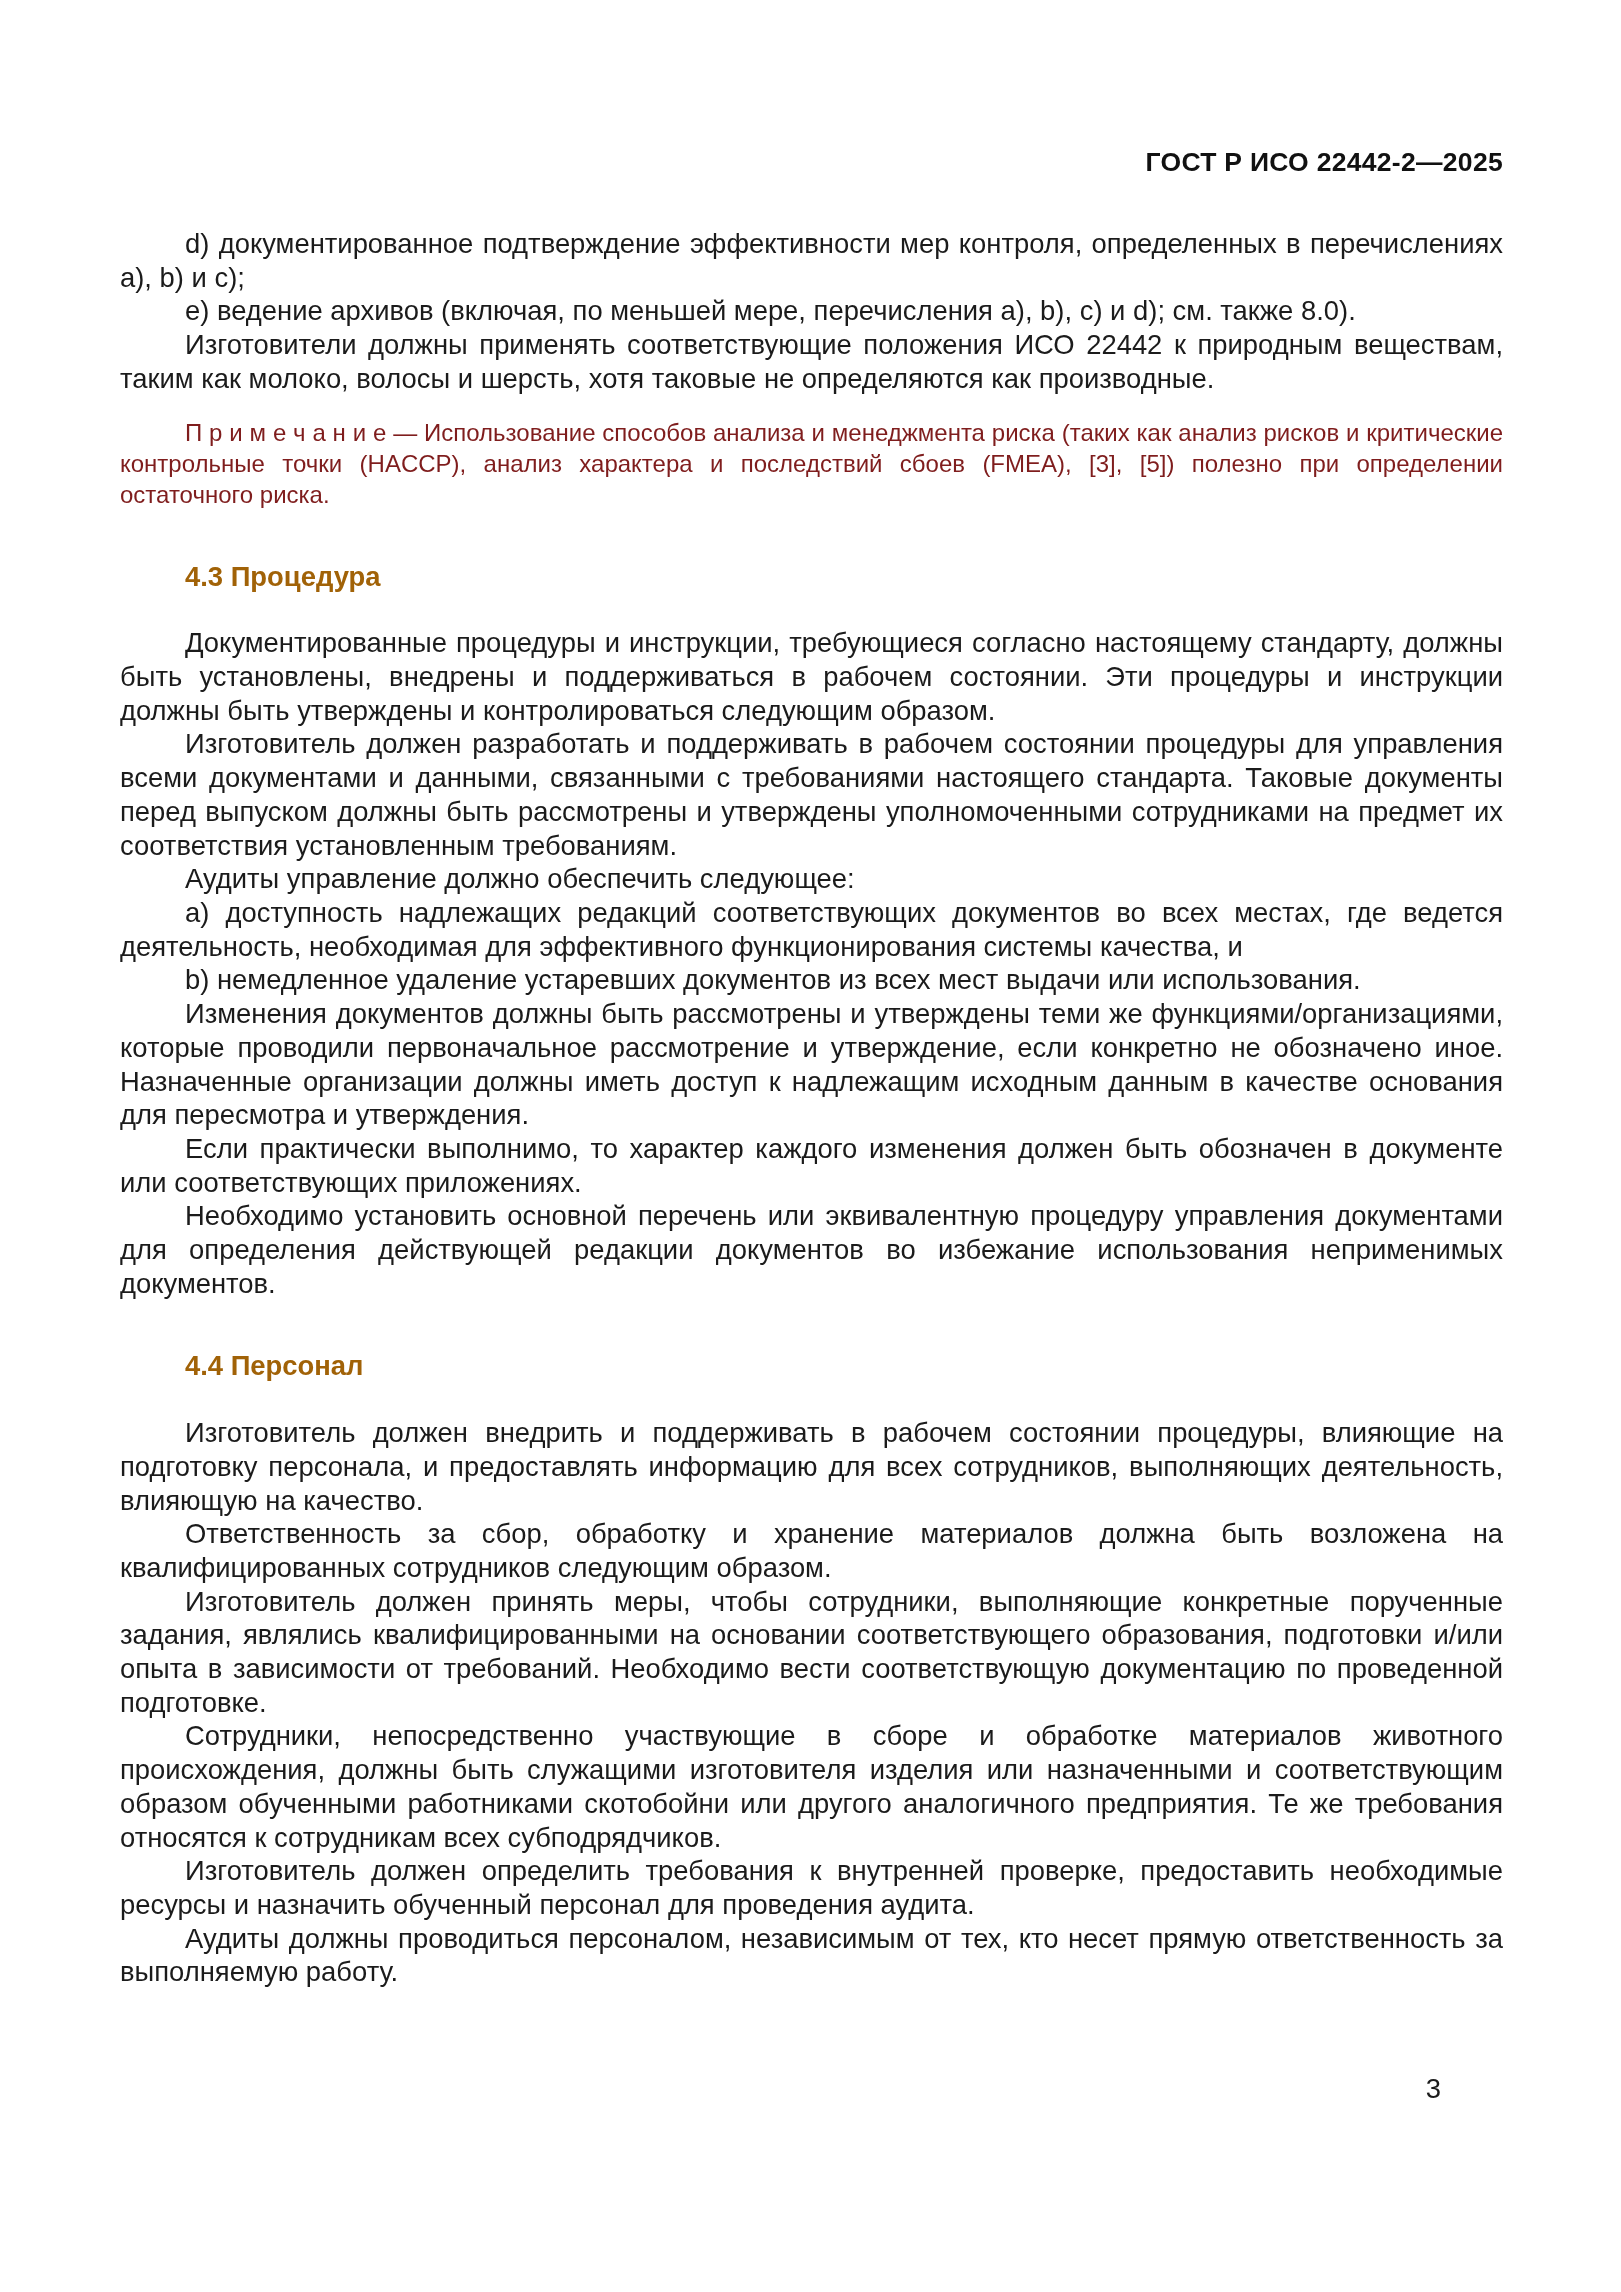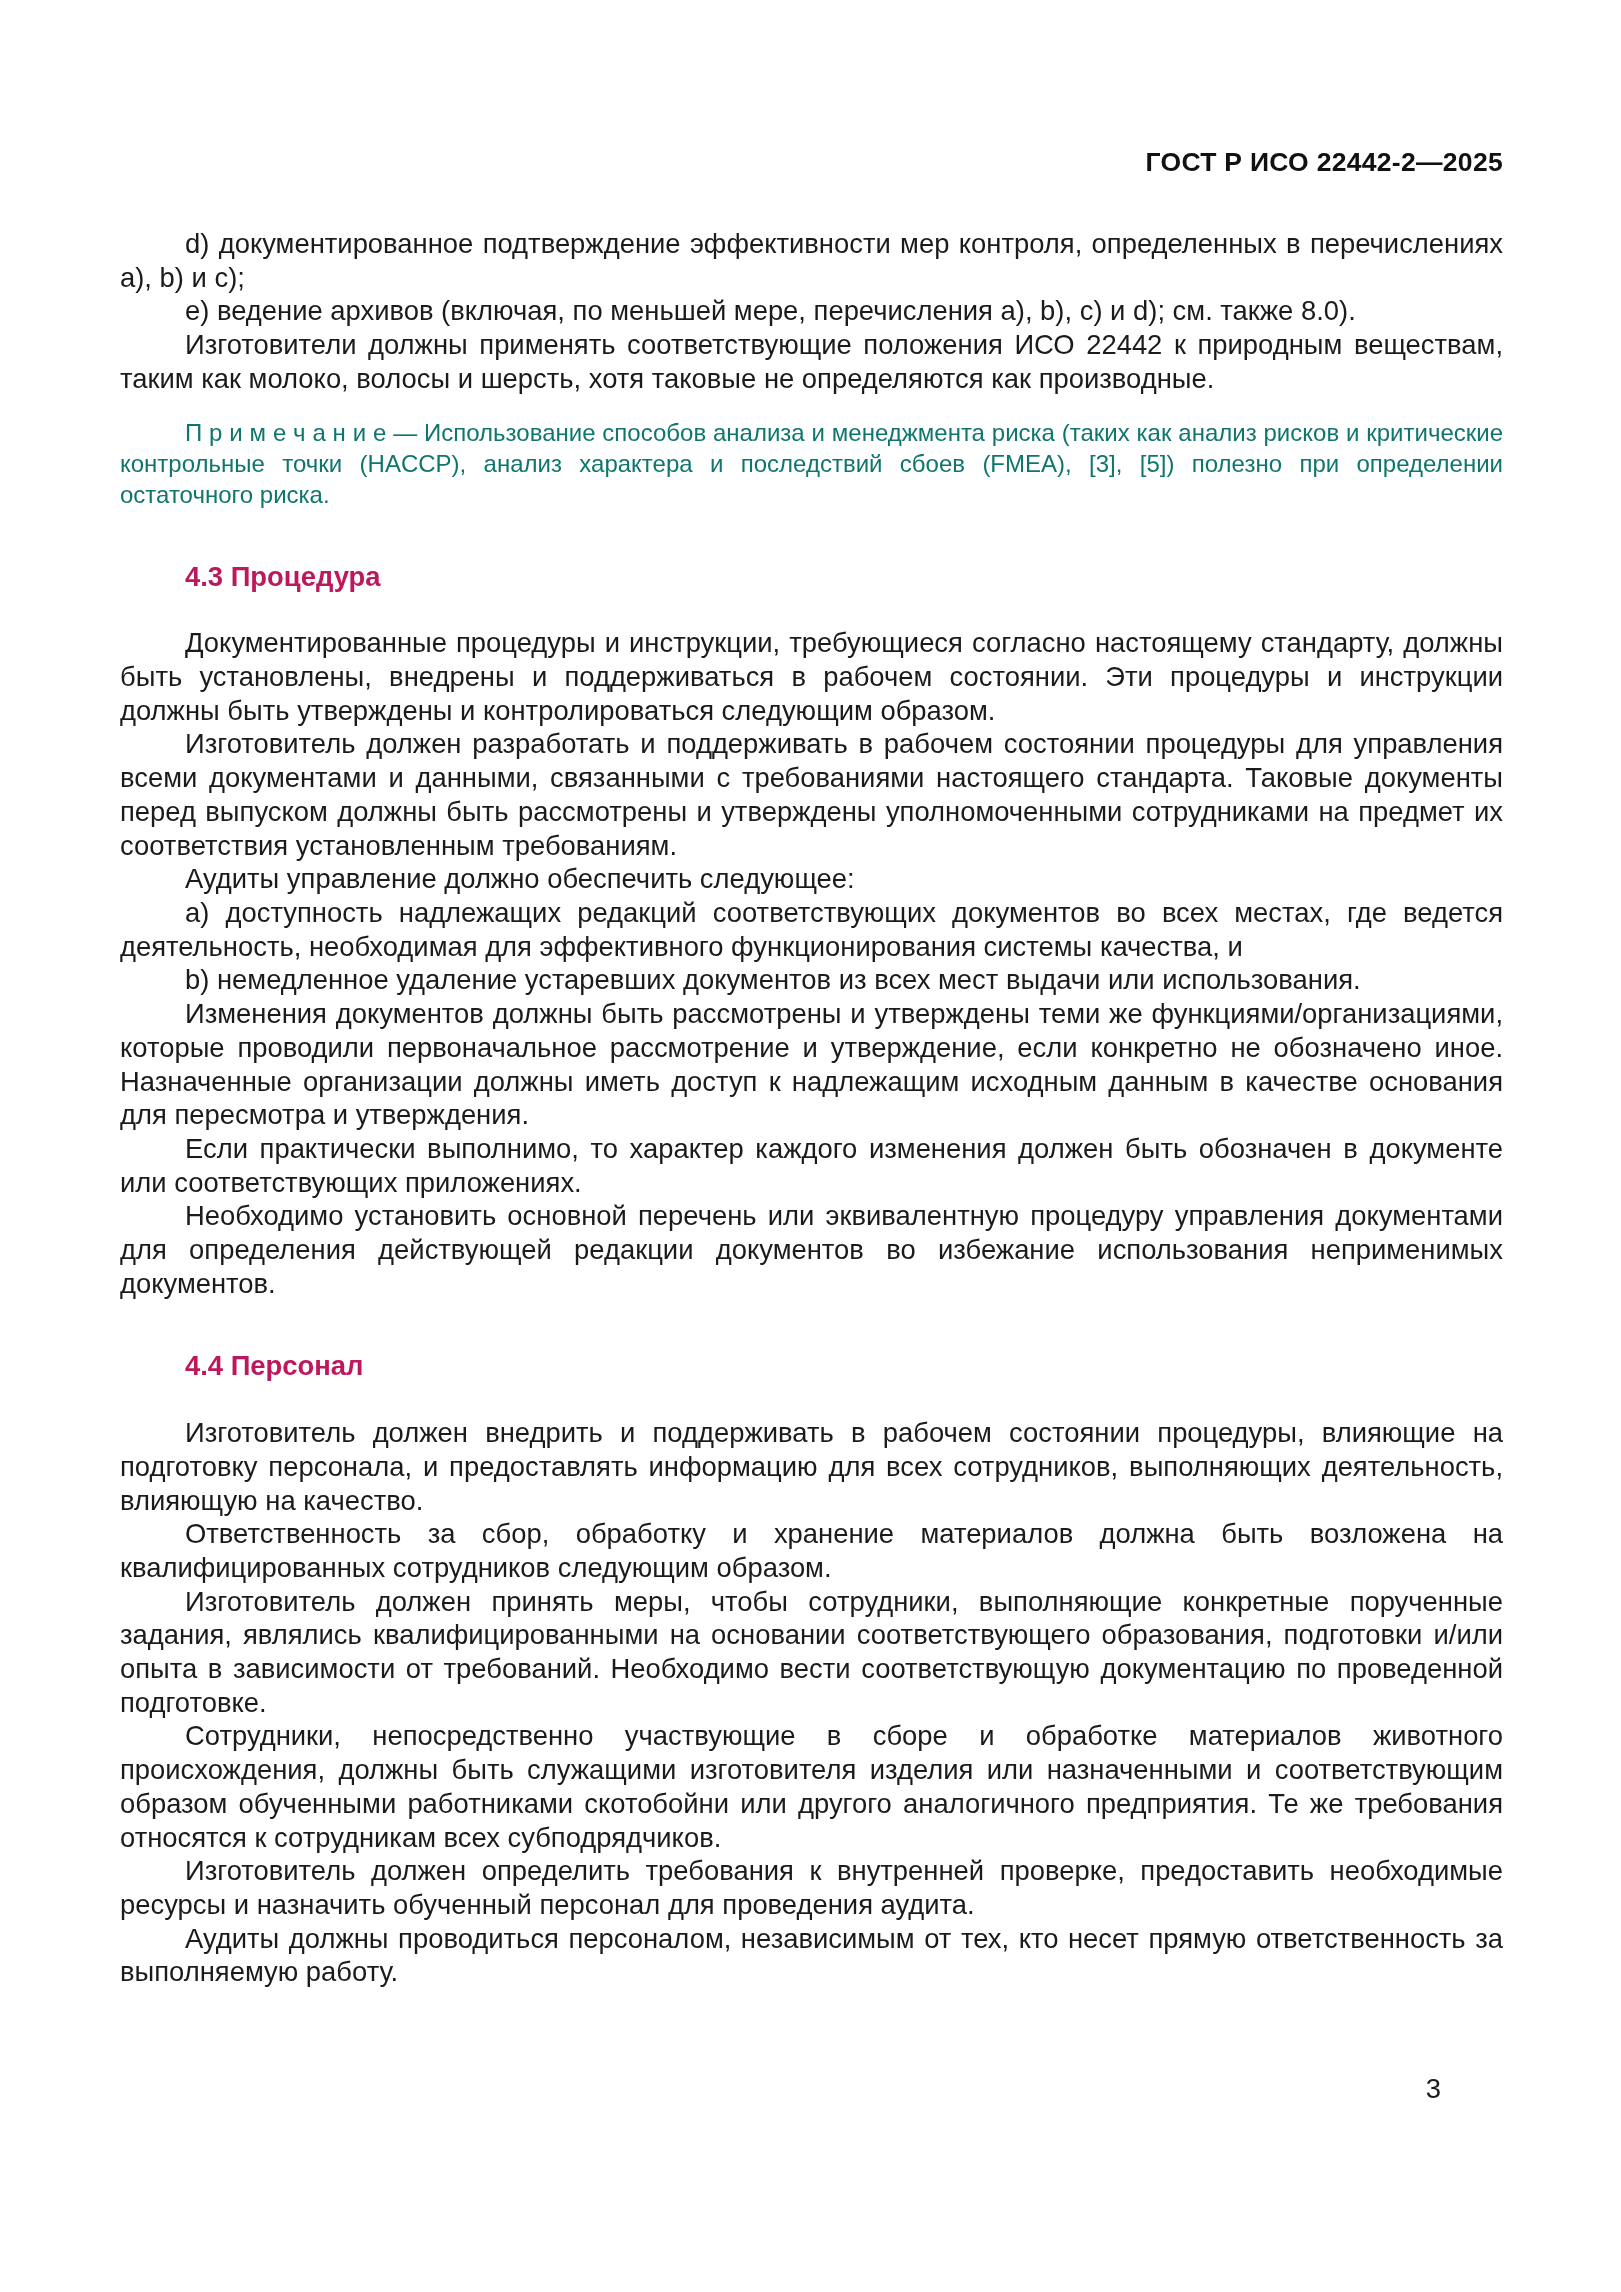--- a/index.html
+++ b/index.html
@@ -34,28 +34,28 @@
   }
   .doc-body p.para {
     margin: 0;
     text-indent: 65px;
   }
   .doc-body p.note {
     font-size: 24px;
     line-height: 1.3;
     margin: 21.6px 0;
     text-indent: 65px;
-    color: #0f766e;
+    color: #7f1d1d;
   }
   .doc-body h2.heading {
     font-size: 27.4px;
     font-weight: 700;
     margin: 49px 0 33px 65px;
     text-align: left;
-    color: #be185d;
+    color: #a16207;
   }
   .doc-footer {
     position: absolute;
     top: 2073px;
     right: 180px;
     font-size: 27.4px;
     color: #1b1b1b;
   }
 </style>
 </head>

